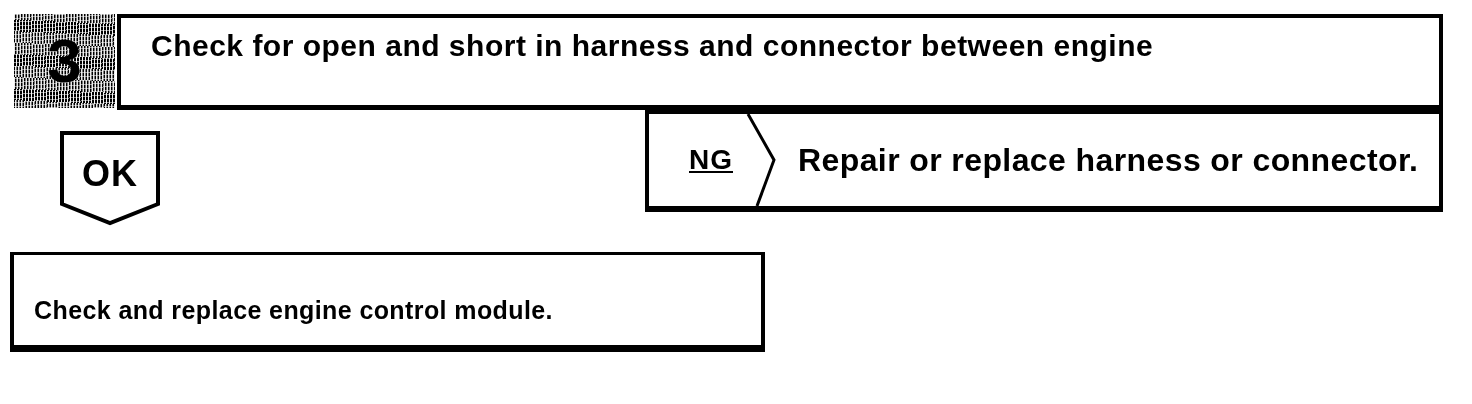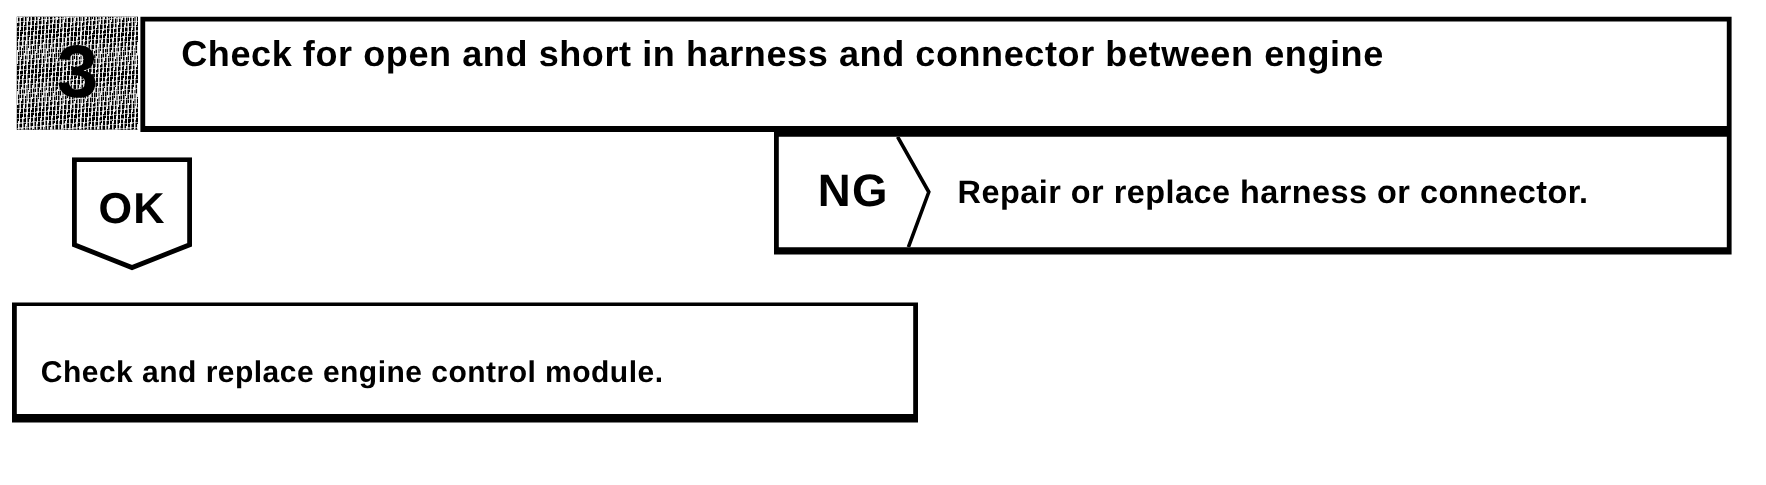--- a/index.html
+++ b/index.html
@@ -85,30 +85,31 @@
     width: 100%; height: 100%;
   }
   .ng-label {
     position: absolute;
     left: 26px; top: 0;
     height: 100%;
     width: 72px;
     display: flex;
     align-items: center;
     justify-content: center;
-    font-size: 38px;
+    font-size: 28px;
     letter-spacing: 1px;
+    text-decoration: underline;
   }
   .ng-action {
     position: absolute;
     left: 149px; top: 0;
     height: 100%;
     display: flex;
     align-items: center;
-    font-size: 27px;
+    font-size: 32px;
     letter-spacing: 0.4px;
     white-space: nowrap;
   }
 
   
   .result-box {
     position: absolute;
     left: 10px; top: 252px;
     width: 755px; height: 100px;
     border: 4px solid #000;

